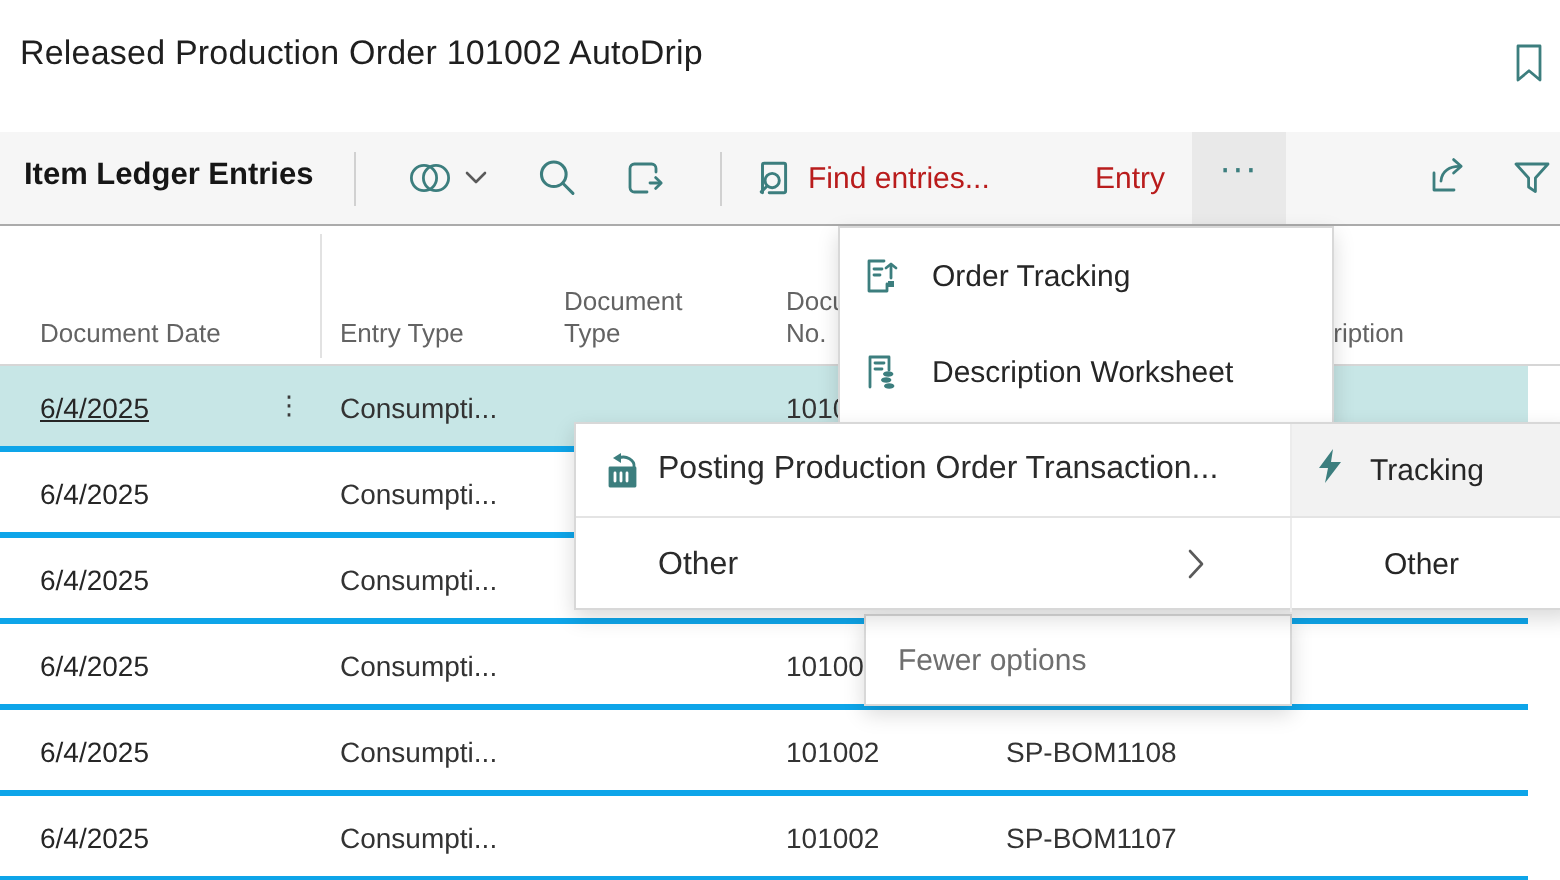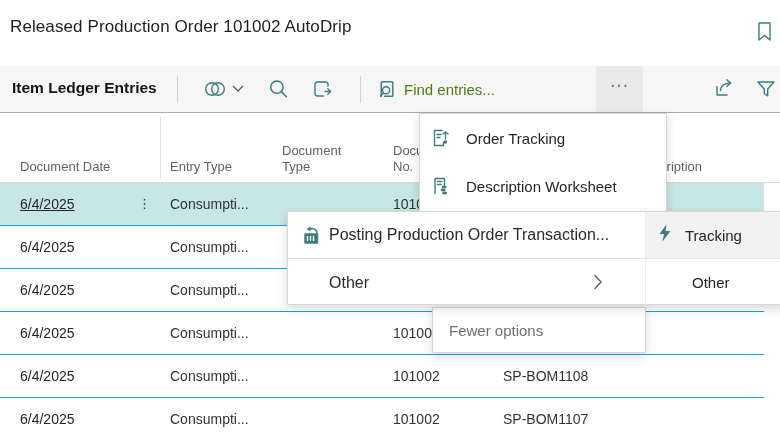--- a/index.html
+++ b/index.html
@@ -12,31 +12,31 @@
   .page-title{position:absolute;left:10px;top:17px;font-size:17px;color:#1f1f1f;letter-spacing:.1px;}
   .bookmark-btn{position:absolute;left:752px;top:19px;width:24px;height:24px;cursor:pointer;}
 
   
   .toolbar{position:absolute;left:0;top:66px;width:780px;height:47px;background:#f6f6f6;
            border-bottom:1px solid #ababab;box-sizing:border-box;}
   .part-title{position:absolute;left:12px;top:13px;font-size:15.5px;font-weight:bold;color:#161616;}
   .tsep{position:absolute;top:10px;width:1px;height:27px;background:#d1d1d1;}
   .tbtn{position:absolute;top:0;height:46px;display:flex;align-items:center;justify-content:center;cursor:pointer;}
   .tbtn svg{display:block;}
-  .tlabel{font-size:15px;color:#4d7c0f;margin-left:7px;white-space:nowrap;}
+  .tlabel{font-size:15px;color:#b91c1c;margin-left:7px;white-space:nowrap;}
   .more-btn{background:#e9e9e9;}
   .more-dots{font-size:17px;color:#3c7e7e;letter-spacing:1px;line-height:1;padding-bottom:6px;}
 
   
   .grid{position:absolute;left:0;top:113px;width:780px;height:327px;background:#fff;}
   .ghead{position:absolute;left:0;top:0;width:780px;height:70px;background:#fff;
          border-bottom:1px solid #d6d6d6;box-sizing:border-box;}
   .hcell{position:absolute;bottom:7px;font-size:13px;color:#636363;line-height:1.25;}
   .hline{position:absolute;left:160px;top:4px;width:1px;height:62px;background:#e2e2e2;}
-  .trow{position:absolute;left:0;width:764px;height:43px;border-bottom:1px solid #0ea5e9;
+  .trow{position:absolute;left:0;width:764px;height:43px;border-bottom:3px solid #0ea5e9;
         box-sizing:border-box;background:#fff;cursor:pointer;}
   .trow.selected{background:#c7e6e6;}
   .cell{position:absolute;top:0;height:42px;line-height:42px;font-size:14px;color:#333;white-space:nowrap;}
   .date-link{color:#262626;}
   .selected .date-link{text-decoration:underline;}
   .row-dots{position:absolute;left:138px;top:0;height:42px;line-height:42px;font-size:13px;color:#3a3a3a;cursor:pointer;}
 
   
   .panel{position:absolute;background:#fff;border:1px solid #d8d8d8;box-sizing:border-box;
          box-shadow:0 4px 10px rgba(0,0,0,.15);}
@@ -121,20 +121,23 @@
       <span>
         <svg class="ic" width="21" height="22" viewBox="0 0 20 20">
             <path d="M5 17 V3.8 A0.8 0.8 0 0 1 5.8 3 h9.4 a0.8 0.8 0 0 1 .8 .8 V16.2 a0.8 0.8 0 0 1 -.8 .8 h-7"></path>
             <circle cx="9.6" cy="11.2" r="3.4"></circle>
             <line x1="7.1" y1="13.9" x2="4.4" y2="16.6"></line>
           </svg>
       </span>
       <span class="tlabel">Find entries...</span>
     </div>
 
+    <div class="tbtn" style="left:540px;width:50px">
+      <span class="tlabel" style="margin-left:0">Entry</span>
+    </div>
 
     <div class="tbtn more-btn" style="left:596px;width:47px;height:46px">
       <span class="more-dots glyph">···</span>
     </div>
 
     <div class="tbtn" style="left:703px;width:44px">
       <span>
         <svg class="ic" width="26" height="24" viewBox="0 0 26 24">
             <path d="M5 9.5 V18 h10"></path>
             <path d="M8.5 13.5 c0.3 -5 4.5 -7.5 9.5 -7.3"></path>

